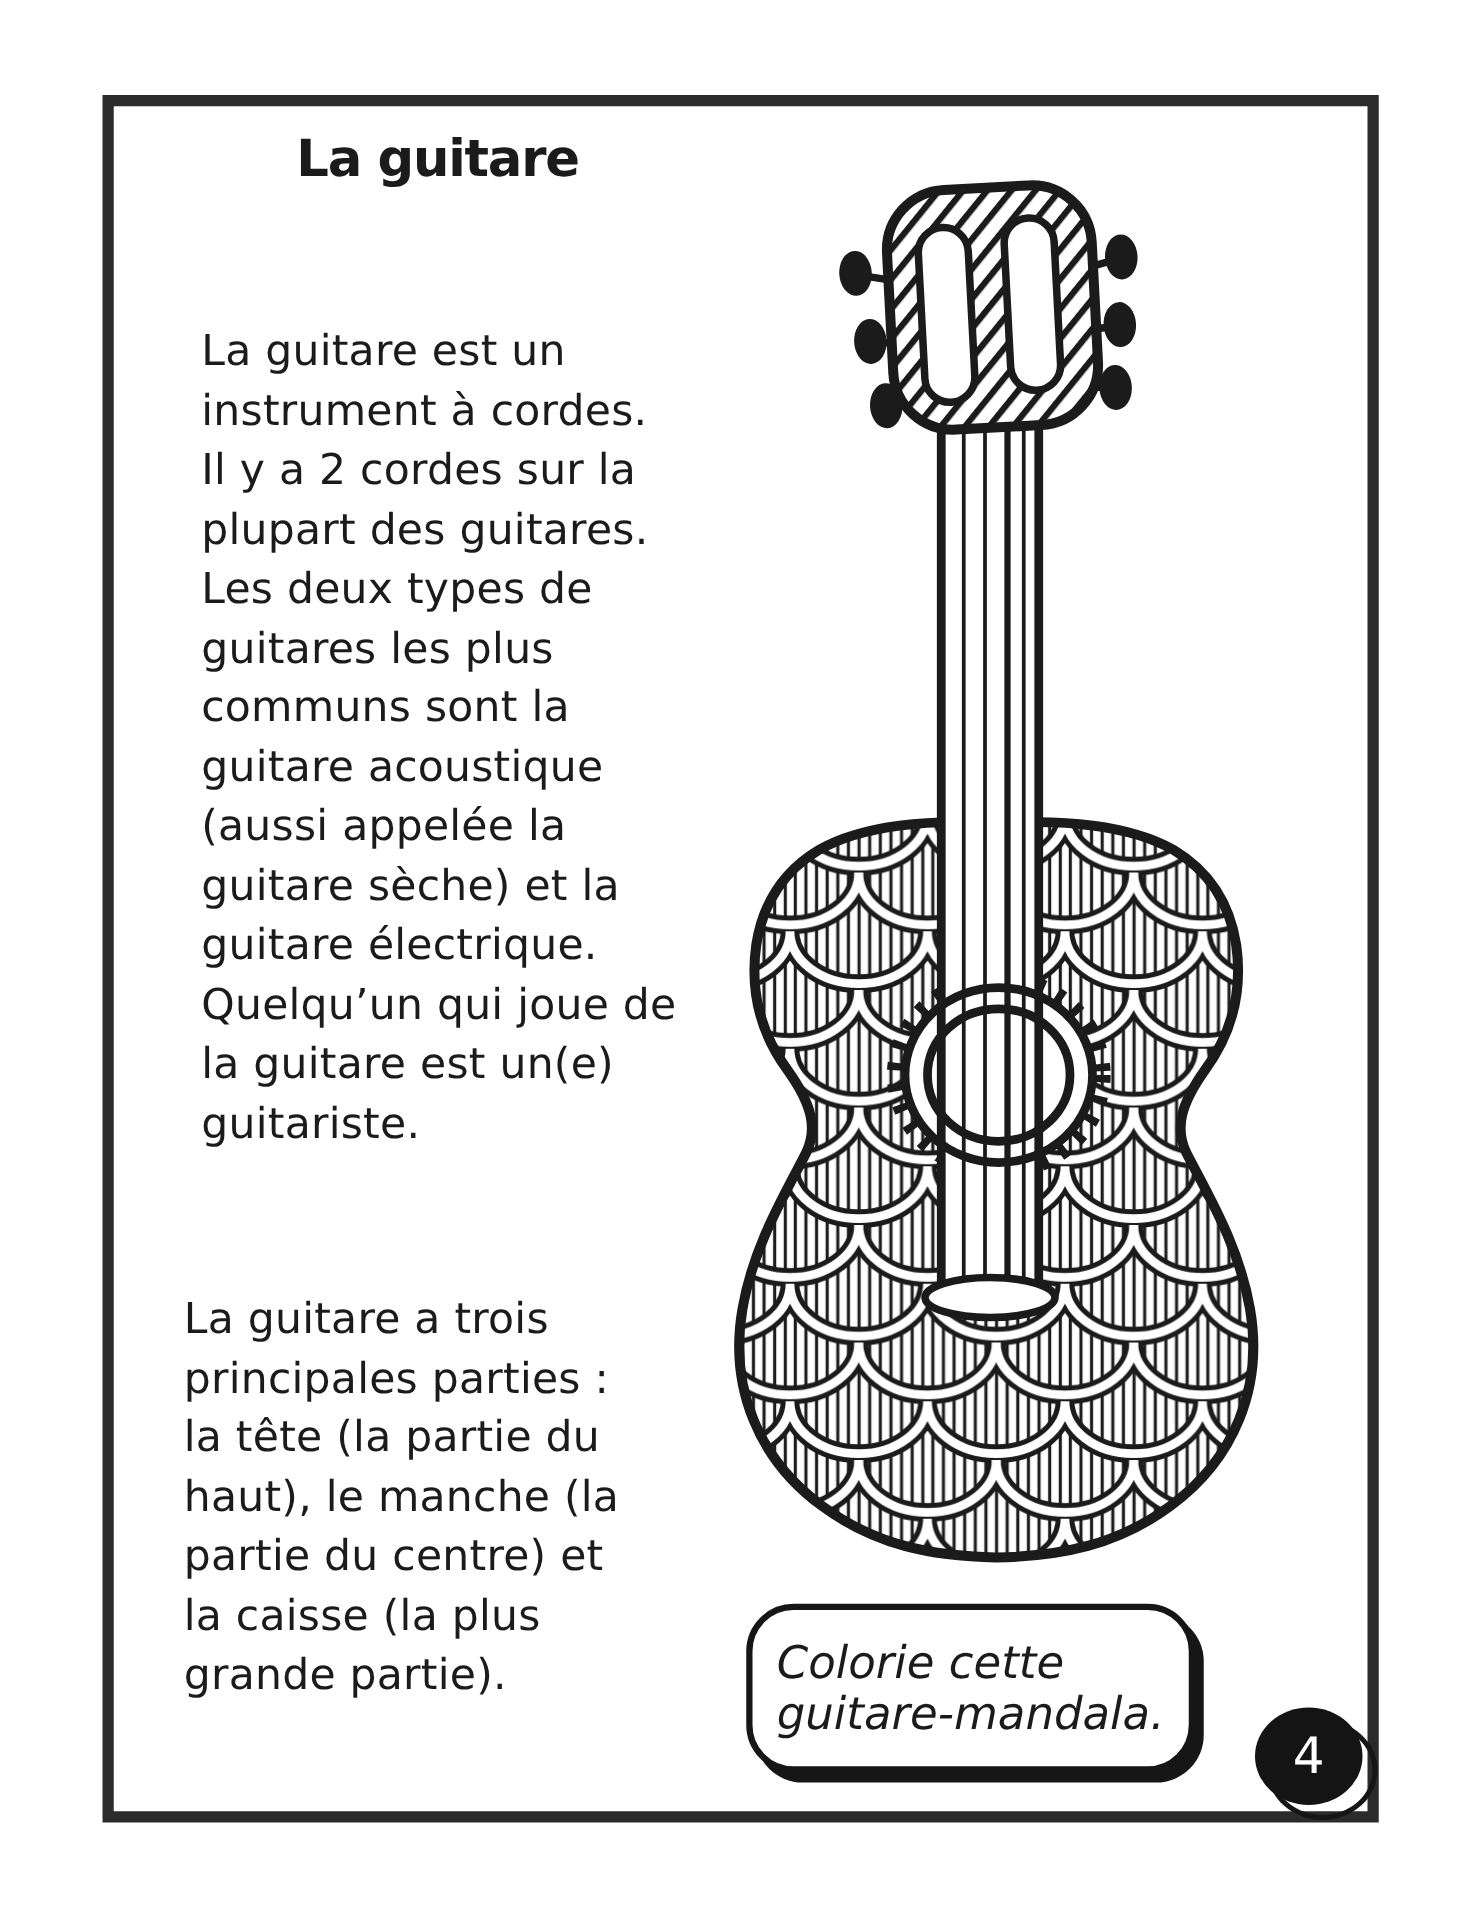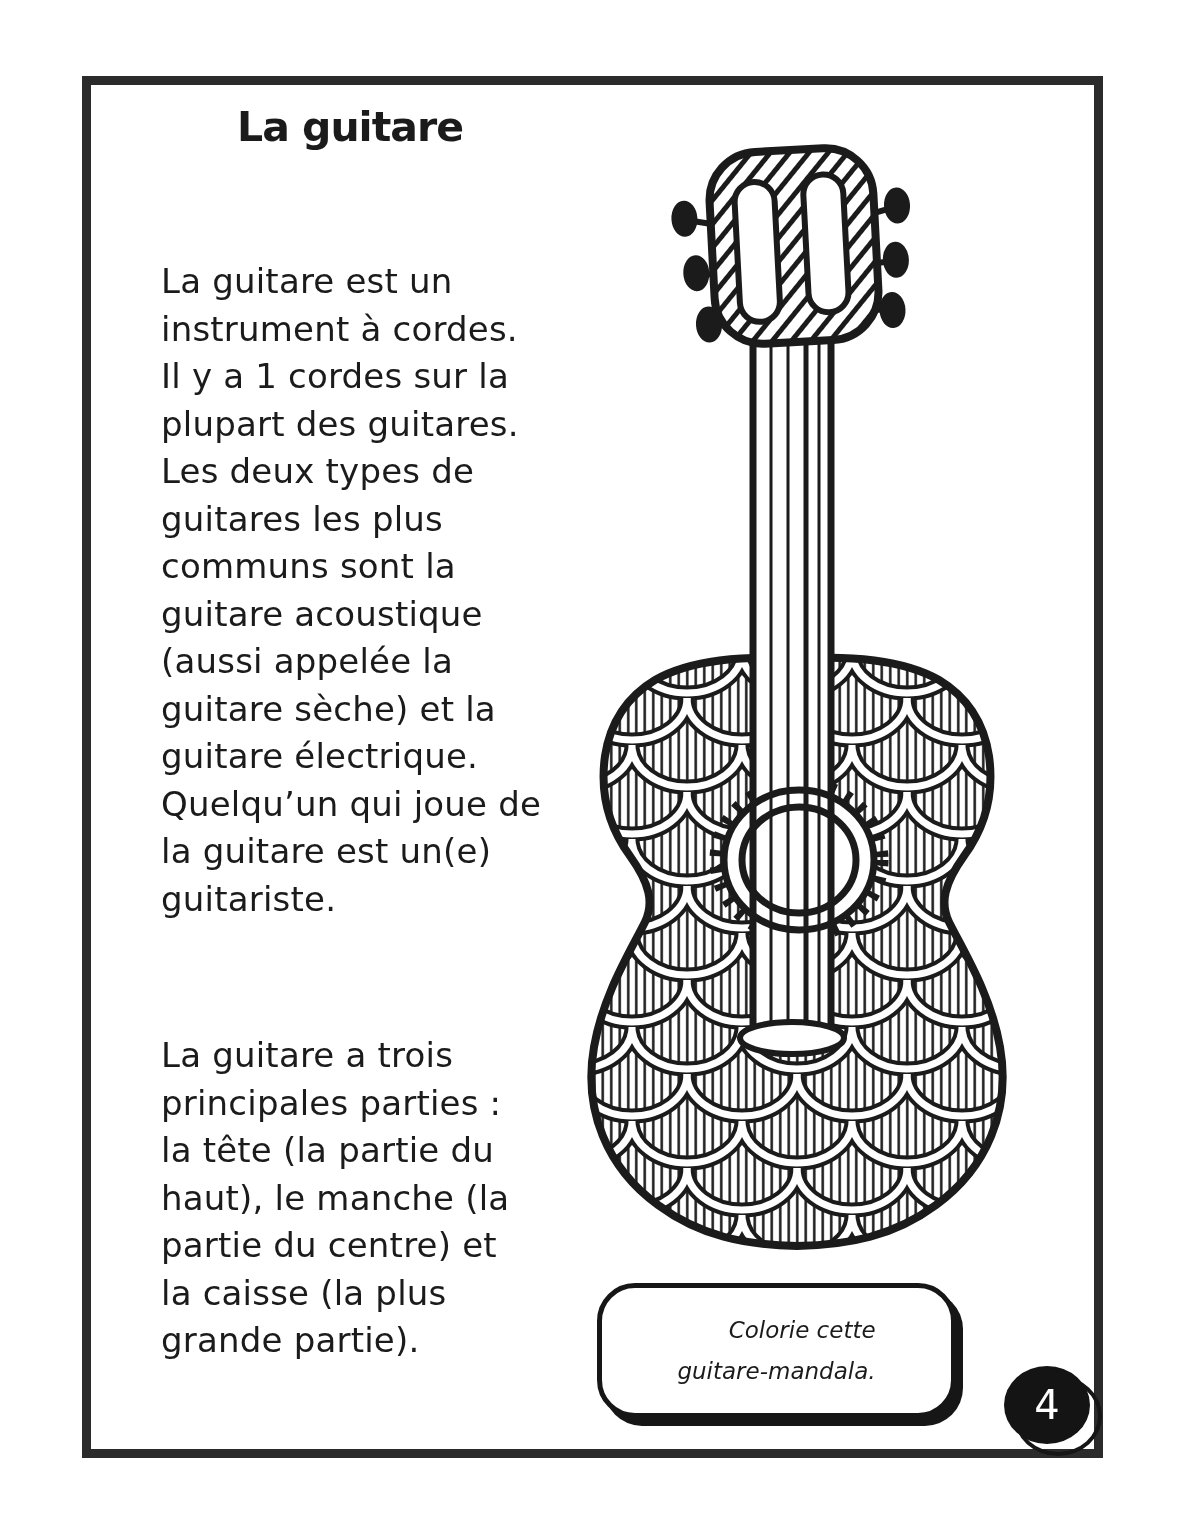--- a/index.html
+++ b/index.html
@@ -25,33 +25,33 @@
     position:absolute; left:150px; top:103px; width:400px;
     margin:0; text-align:center;
     font-size:41px; font-weight:900; letter-spacing:-1px;
   }
   .para {
     position:absolute; margin:0;
     white-space:pre-line;
     font-size:34px; line-height:47.5px; letter-spacing:0.2px;
   }
   .p1 { left:161px; top:258px; width:420px; }
-  .p2 { left:161px; top:1032px; width:420px; }
+  .p2 { left:147px; top:1032px; width:420px; }
   .caption-box {
     position:absolute; left:597px; top:1283px;
     width:349px; height:125px;
     background:#ffffff;
     border:5px solid #161616;
     border-radius:38px;
     box-shadow:7px 8px 0 #161616;
     display:flex; align-items:center; justify-content:center;
   }
   .caption-text {
-    margin:0; text-align:right;
-    font-style:italic; font-size:23px; line-height:41px;
+    margin:0; text-align:left;
+    font-style:italic; font-size:36px; line-height:41px;
     white-space:pre-line;
   }
   .badge-ring {
     position:absolute; left:1014px; top:1376px;
     width:80px; height:72px;
     border:4px solid #161616; border-radius:50%;
     background:transparent;
   }
   .badge {
     position:absolute; left:1004px; top:1366px;
@@ -157,21 +157,21 @@
       <rect x="712" y="150" width="164" height="192" rx="48" fill="url(#diag)" stroke="#1b1b1b" stroke-width="8"></rect>
       <rect x="737" y="180" width="40" height="140" rx="20" fill="#ffffff" stroke="#1b1b1b" stroke-width="6"></rect>
       <rect x="806" y="176" width="40" height="138" rx="20" fill="#ffffff" stroke="#1b1b1b" stroke-width="6"></rect>
     </g>
   </svg>
 
   <h1 class="title">La guitare</h1>
 
   <p class="para p1">La guitare est un
 instrument à cordes.
-Il y a 1 cordes sur la
+Il y a 2 cordes sur la
 plupart des guitares.
 Les deux types de
 guitares les plus
 communs sont la
 guitare acoustique
 (aussi appelée la
 guitare sèche) et la
 guitare électrique.
 Quelqu’un qui joue de
 la guitare est un(e)

